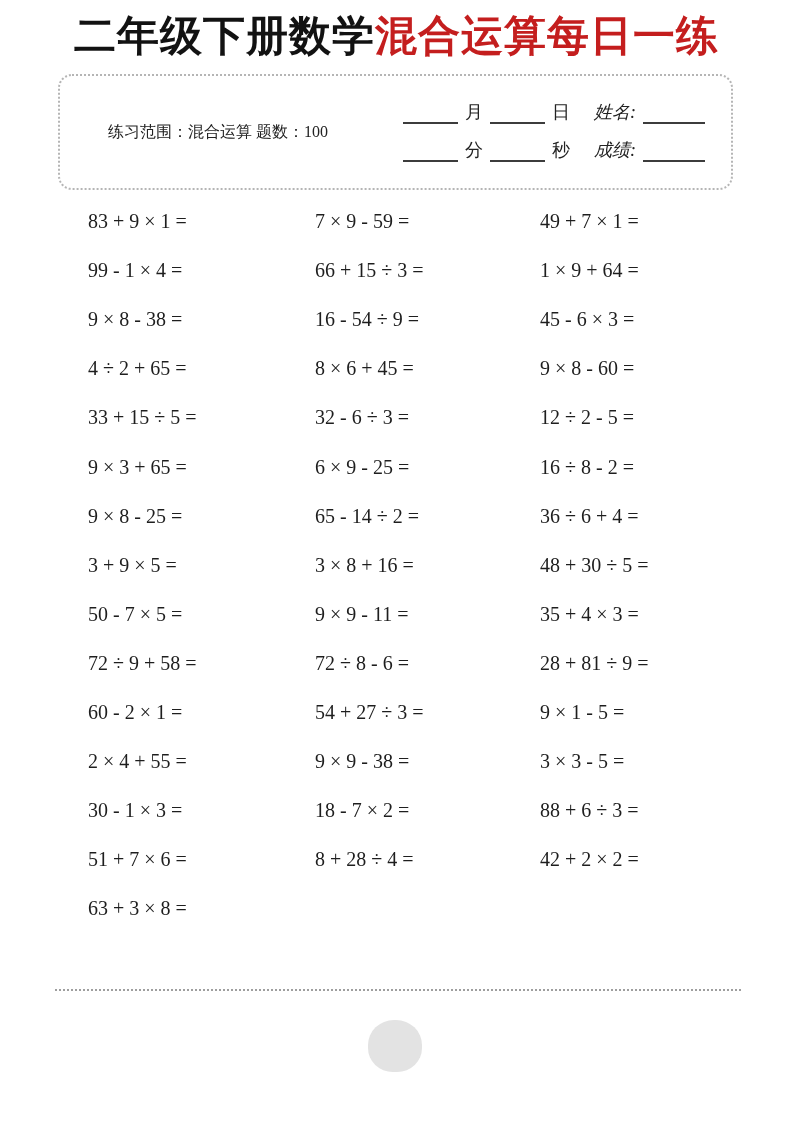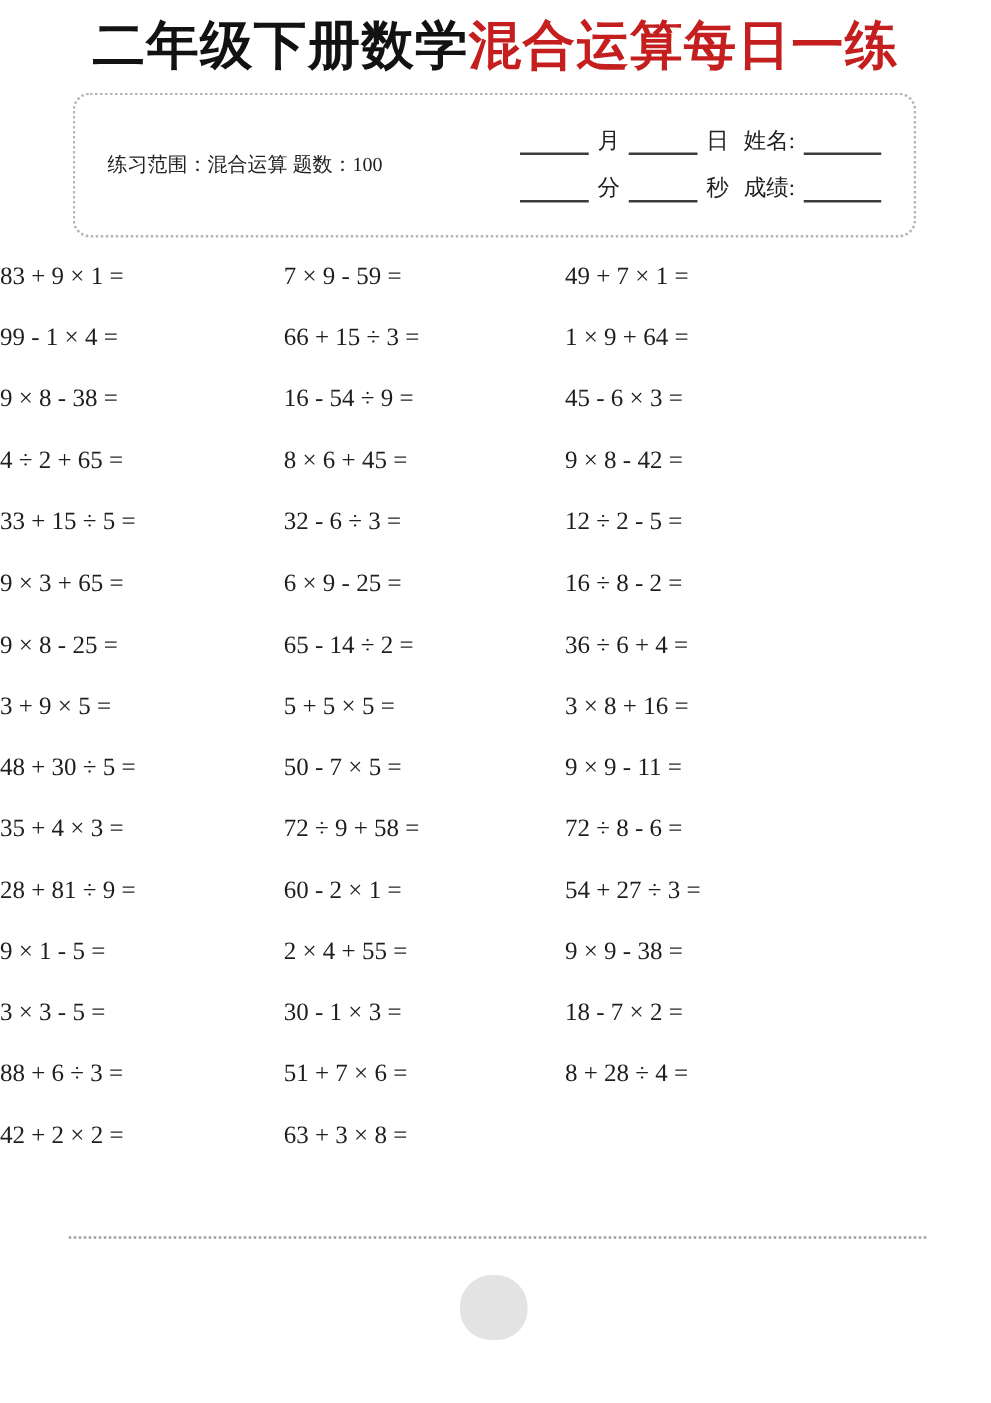--- a/index.html
+++ b/index.html
@@ -26,42 +26,42 @@
   .header-box {
     position:absolute; left:58px; top:74px;
     width:675px; height:116px;
     box-sizing:border-box;
     border:2px dotted #b5b5b5;
     border-radius:14px;
     display:flex; align-items:center;
     background:#ffffff;
   }
   .scope-label {
-    margin-left:26px;
+    margin-left:48px;
     font-size:16px; color:#222;
     white-space:nowrap;
   }
   .fields {
     margin-left:auto; margin-right:26px;
     display:flex; flex-direction:column; gap:16px;
     font-size:18px; color:#222;
   }
   .field-row { display:flex; align-items:flex-end; white-space:nowrap; line-height:1.2; }
   .uline {
     display:inline-block; width:55px; height:17px;
     border-bottom:2px solid #3c3c3c;
     margin:0 7px;
   }
   .uline.wide { width:62px; margin-right:0; }
-  .gap-label { margin-left:12px; }
+  .gap-label { margin-left:24px;font-style:italic; }
 
   
   .problems-grid {
     position:absolute; top:197px; left:0; width:793px;
-    box-sizing:border-box; 
+    box-sizing:border-box; padding-left:88px;
     display:grid;
     grid-template-columns:227px 225px 1fr;
   }
   .problem {
     height:49.1px;
     display:flex; align-items:center;
     font-size:20px; color:#1e1e1e;
     white-space:nowrap;
   }
 
@@ -111,32 +111,31 @@
   <div class="problem">7 × 9 - 59 =</div>
   <div class="problem">49 + 7 × 1 =</div>
   <div class="problem">99 - 1 × 4 =</div>
   <div class="problem">66 + 15 ÷ 3 =</div>
   <div class="problem">1 × 9 + 64 =</div>
   <div class="problem">9 × 8 - 38 =</div>
   <div class="problem">16 - 54 ÷ 9 =</div>
   <div class="problem">45 - 6 × 3 =</div>
   <div class="problem">4 ÷ 2 + 65 =</div>
   <div class="problem">8 × 6 + 45 =</div>
-  <div class="problem">9 × 8 - 42 =</div>
+  <div class="problem">9 × 8 - 60 =</div>
   <div class="problem">33 + 15 ÷ 5 =</div>
   <div class="problem">32 - 6 ÷ 3 =</div>
   <div class="problem">12 ÷ 2 - 5 =</div>
   <div class="problem">9 × 3 + 65 =</div>
   <div class="problem">6 × 9 - 25 =</div>
   <div class="problem">16 ÷ 8 - 2 =</div>
   <div class="problem">9 × 8 - 25 =</div>
   <div class="problem">65 - 14 ÷ 2 =</div>
   <div class="problem">36 ÷ 6 + 4 =</div>
   <div class="problem">3 + 9 × 5 =</div>
-  <div class="problem">5 + 5 × 5 =</div>
   <div class="problem">3 × 8 + 16 =</div>
   <div class="problem">48 + 30 ÷ 5 =</div>
   <div class="problem">50 - 7 × 5 =</div>
   <div class="problem">9 × 9 - 11 =</div>
   <div class="problem">35 + 4 × 3 =</div>
   <div class="problem">72 ÷ 9 + 58 =</div>
   <div class="problem">72 ÷ 8 - 6 =</div>
   <div class="problem">28 + 81 ÷ 9 =</div>
   <div class="problem">60 - 2 × 1 =</div>
   <div class="problem">54 + 27 ÷ 3 =</div>

